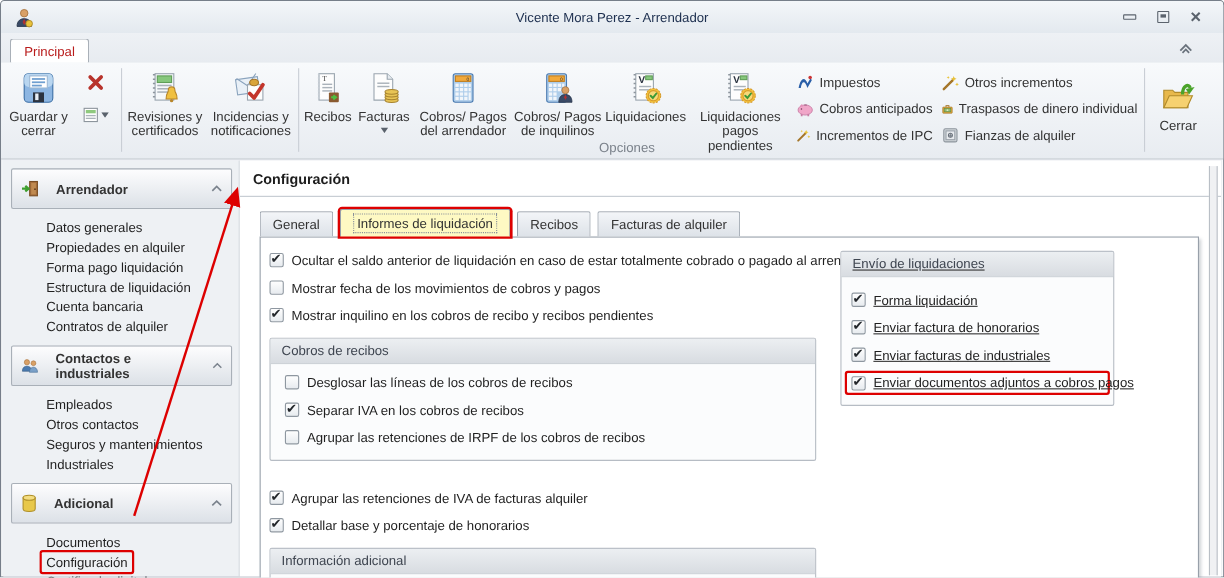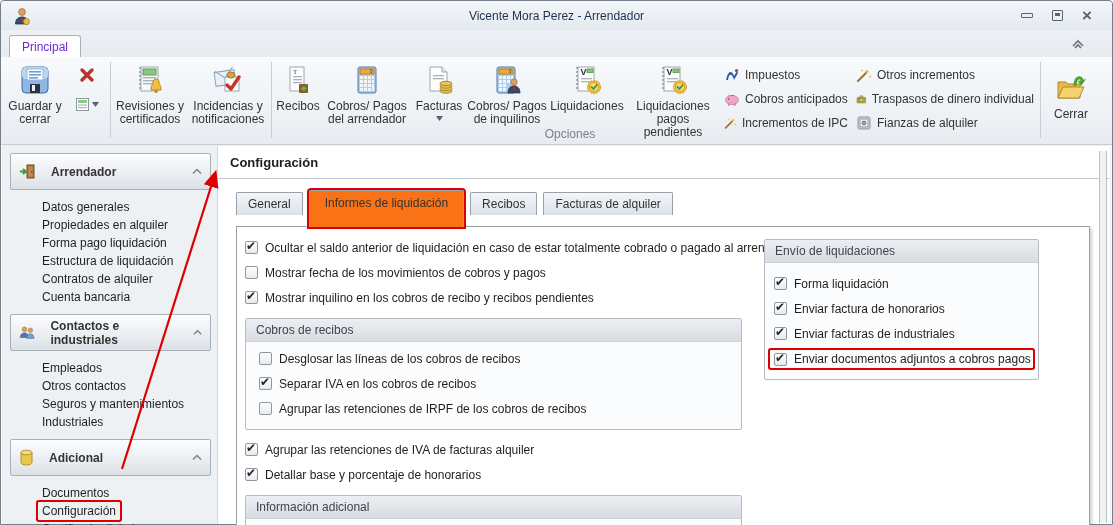--- a/index.html
+++ b/index.html
@@ -19,21 +19,21 @@
   .wc-min i { display:block; width:12px; height:5px; border:1.5px solid #5b636d; border-radius:1px; }
   .wc-res i { display:block; width:11px; height:11px; border:1.5px solid #5b636d; border-radius:1px; position:relative; }
   .wc-res i::after { content:""; position:absolute; left:2px; top:2px; right:2px; height:3px; background:#5b636d; }
   .wc-close { color:#5b636d; font-size:17px; font-weight:bold; line-height:1; }
 
   
   .tabrow { height:27px; position:relative; display:flex; align-items:flex-end;
             background:linear-gradient(#eef1f5,#e7ebf0); }
   .ribbon-tab { margin-left:8px; min-width:62px; text-align:left; padding:4px 12px 3px;
                 background:#fff; border:1px solid #a9b0b8; border-bottom:none;
-                border-radius:3px 3px 0 0; color:#6d28d9; }
+                border-radius:3px 3px 0 0; color:#b91c1c; }
   .collapse-btn { position:absolute; right:26px; top:7px; width:16px; height:14px;
                   display:flex; align-items:center; justify-content:center; }
 
   
   .ribbon { height:88px; display:flex; align-items:stretch; padding:2px 3px 0 3px; position:relative;
             background:linear-gradient(#f8fafc,#e8ecf1); border-bottom:1px solid #c6ccd3; }
   .rbtn { display:flex; flex-direction:column; align-items:center; padding-top:4px; text-align:center;
           line-height:13px; color:#333; border-radius:2px; flex:none; }
   .rbtn .ric { width:34px; height:34px; display:flex; align-items:center; justify-content:center; margin-bottom:3px; }
   .rcol2 { width:42px; display:flex; flex-direction:column; align-items:center; padding-top:8px; gap:14px; flex:none; }
@@ -56,21 +56,21 @@
   .sideitems li { height:18px; line-height:18px; color:#1f1f1f; white-space:nowrap; }
   .hl-red { box-shadow:0 0 0 2px #dd0000; display:inline-block; padding:0 4px; margin-left:-4px; border-radius:1px; }
 
   
   .panel { flex:1; background:#fff; position:relative; }
   .panel-title { font-weight:bold; font-size:13px; color:#1d1d1d; padding:9px 12px 8px;
                  border-bottom:1px solid #c3c9d0; }
   .tabs { display:flex; gap:6px; margin:13px 0 0 18px; position:relative; z-index:2; }
   .tab { padding:4px 11px 3px; background:linear-gradient(#f3f5f8,#dde2e8); border:1px solid #98a0aa;
          border-bottom:none; border-radius:2px 2px 0 0; color:#333; height:23px; }
-  .tab.active { background:#f97316; height:37px; margin-top:-2px; margin-bottom:-1px; padding-top:5px; position:relative; }
+  .tab.active { background:#fef9c3; height:25px; margin-top:-2px; margin-bottom:-1px; padding-top:5px; position:relative; }
   .tab.active .tabtext { border:1px dotted #8a9199; padding:1px 3px; }
   .tab.hl-red-tab { box-shadow:0 0 0 2px #dd0000; }
   .tabpanel { margin-left:18px; width:854px; border:1px solid #98a0aa; background:#fff; position:relative;
               height:340px; box-shadow:2px 2px 3px rgba(110,120,132,.35); }
 
   
   .cbrow { display:flex; align-items:center; gap:7px; height:17px; margin:8px 0 0 8px; white-space:nowrap; }
   .cbrow.first { margin-top:12px; }
   .cb { width:13px; height:13px; border:1px solid #8e97a0; border-radius:2px; flex:none;
         background:linear-gradient(#fefefe,#e7ebef); position:relative; }
@@ -85,21 +85,21 @@
   .grp .pad-b { height:12px; }
 
   .formrow { display:flex; align-items:center; margin:9px 0 0 12px; }
   .formrow .flabel { width:200px; color:#1f1f1f; white-space:nowrap; }
   .combo { display:flex; width:195px; height:21px; border:1px solid #87939e; background:#fff; align-items:stretch; }
   .combo .val { flex:1; padding:2px 0 0 6px; color:#1f1f1f; white-space:nowrap; overflow:hidden; }
   .combo .cbtn { width:17px; border-left:1px solid #aab2ba; background:linear-gradient(#f5f7f9,#dde3e9);
                  display:flex; align-items:center; justify-content:center; }
 
   
-  .grp-envio { position:absolute; left:527px; top:12px; width:275px; margin:0; }
+  .grp-envio { position:absolute; left:527px; top:12px; width:249px; margin:0;text-decoration:underline; }
   .grp-envio .cbrow { margin-left:9px; }
   .hl-row { box-shadow:0 0 0 2px #dd0000; margin:8px 5px 5px 5px !important; padding:2px 4px; height:auto; border-radius:1px;align-items:center; }
 
   
   .scrollstrip { position:absolute; right:5px; top:150px; bottom:1px; width:8px; background:#f0f1f3;
                  border-left:1px solid #b9bfc6; border-right:1px solid #b9bfc6; }
   .arrow-overlay { position:absolute; inset:0; width:1113px; height:525px; pointer-events:none; z-index:10; }
 </style>
 </head>
 <body>
@@ -214,20 +214,41 @@
           <path d="M8,3 l0,24" stroke="#c7ced5" stroke-width="2" stroke-dasharray="1.5,1.5"></path>
           <text x="11" y="10" font-size="7" fill="#444" font-family="serif">T</text>
           <rect x="11" y="12" width="9" height="1.3" fill="#aab2ba"></rect>
           <rect x="11" y="15" width="9" height="1.3" fill="#aab2ba"></rect>
           <rect x="11" y="18" width="9" height="1.3" fill="#aab2ba"></rect>
           <rect x="17" y="20" width="9" height="9" rx="1" fill="#8a5a30"></rect>
           <path d="M19,24.5 h4 M21,22.5 l2.5,2 l-2.5,2" fill="none" stroke="#4fbf3f" stroke-width="1.8"></path>
         </svg>
       </span>
       <span>Recibos</span>
+    </div>
+
+    <div class="rbtn" style="width:54px">
+      <span class="ric">
+        <svg width="32" height="32" viewBox="0 0 32 32">
+          <path d="M7,3 h12 l5,5 v19 h-17 Z" fill="#fdfdfd" stroke="#9aa5af"></path>
+          <path d="M19,3 l0,5 l5,0" fill="#e6ebf0" stroke="#9aa5af"></path>
+          <rect x="10" y="11" width="11" height="1.3" fill="#aab2ba"></rect>
+          <rect x="10" y="14" width="11" height="1.3" fill="#aab2ba"></rect>
+          <g stroke="#a8842e" fill="#e8c455">
+            <ellipse cx="23" cy="27" rx="6" ry="2.2"></ellipse>
+            <ellipse cx="23" cy="24.5" rx="6" ry="2.2"></ellipse>
+            <ellipse cx="23" cy="22" rx="6" ry="2.2"></ellipse>
+            <ellipse cx="23" cy="19.5" rx="6" ry="2.2"></ellipse>
+          </g>
+        </svg>
+      </span>
+      <span>Facturas</span>
+      <svg width="7" height="5" viewBox="0 0 7 5" style="margin-top:3px">
+          <polygon points="0,0 7,0 3.5,5" fill="#5a626c"></polygon>
+        </svg>
     </div>
 
     <div class="rbtn" style="width:90px">
       <span class="ric">
         <svg width="32" height="32" viewBox="0 0 32 32">
           <rect x="7" y="3" width="18" height="26" rx="2" fill="#aecdea" stroke="#4a7ab0"></rect>
           <rect x="9" y="5" width="14" height="5" fill="#f2a93b" stroke="#c07f20"></rect>
           <text x="19" y="9.3" font-size="4.5" fill="#333">0</text>
           <g fill="#f2f6fa">
             <rect x="9" y="12" width="3" height="3"></rect>
@@ -244,41 +265,20 @@
               <rect x="21" y="20" width="2" height="7"></rect>
             <rect x="9" y="24" width="3" height="3"></rect>
               <rect x="13" y="24" width="3" height="3"></rect>
               <rect x="17" y="24" width="3" height="3"></rect>
           </g>
         </svg>
       </span>
       <span>Cobros/ Pagos del arrendador</span>
     </div>
 
-    <div class="rbtn" style="width:54px">
-      <span class="ric">
-        <svg width="32" height="32" viewBox="0 0 32 32">
-          <path d="M7,3 h12 l5,5 v19 h-17 Z" fill="#fdfdfd" stroke="#9aa5af"></path>
-          <path d="M19,3 l0,5 l5,0" fill="#e6ebf0" stroke="#9aa5af"></path>
-          <rect x="10" y="11" width="11" height="1.3" fill="#aab2ba"></rect>
-          <rect x="10" y="14" width="11" height="1.3" fill="#aab2ba"></rect>
-          <g stroke="#a8842e" fill="#e8c455">
-            <ellipse cx="23" cy="27" rx="6" ry="2.2"></ellipse>
-            <ellipse cx="23" cy="24.5" rx="6" ry="2.2"></ellipse>
-            <ellipse cx="23" cy="22" rx="6" ry="2.2"></ellipse>
-            <ellipse cx="23" cy="19.5" rx="6" ry="2.2"></ellipse>
-          </g>
-        </svg>
-      </span>
-      <span>Facturas</span>
-      <svg width="7" height="5" viewBox="0 0 7 5" style="margin-top:3px">
-          <polygon points="0,0 7,0 3.5,5" fill="#5a626c"></polygon>
-        </svg>
-    </div>
-
     <div class="rbtn" style="width:82px">
       <span class="ric">
         <svg width="32" height="32" viewBox="0 0 32 32">
           <rect x="6" y="3" width="18" height="26" rx="2" fill="#aecdea" stroke="#4a7ab0"></rect>
           <rect x="8" y="5" width="14" height="5" fill="#f2a93b" stroke="#c07f20"></rect>
           <text x="18" y="9.3" font-size="4.5" fill="#333">0</text>
           <g fill="#f2f6fa">
             <rect x="8" y="12" width="3" height="3"></rect>
               <rect x="12" y="12" width="3" height="3"></rect>
               <rect x="16" y="12" width="3" height="3"></rect>
@@ -424,22 +424,22 @@
         <span>Arrendador</span>
         <svg class="chev" width="10" height="7" viewBox="0 0 10 7">
             <polyline points="1,5.5 5,1.5 9,5.5" fill="none" stroke="#7b838d" stroke-width="1.5"></polyline>
           </svg>
       </div>
       <ul class="sideitems">
         <li><span>Datos generales</span></li>
         <li><span>Propiedades en alquiler</span></li>
         <li><span>Forma pago liquidación</span></li>
         <li><span>Estructura de liquidación</span></li>
+        <li><span>Cuenta bancaria</span></li>
         <li><span>Contratos de alquiler</span></li>
-        <li><span>Cuenta bancaria</span></li>
       </ul>
 
       <div class="sechdr">
         <svg width="18" height="15" viewBox="0 0 18 15">
           <circle cx="6" cy="4" r="2.6" fill="#d9a066" stroke="#a8743f" stroke-width="0.6"></circle>
           <path d="M1.5,13 C1.5,8.8 4,8 6,8 C8,8 10.5,8.8 10.5,13 Z" fill="#4a7ab0" stroke="#32567e" stroke-width="0.6"></path>
           <circle cx="12.5" cy="5" r="2.4" fill="#d9a066" stroke="#a8743f" stroke-width="0.6"></circle>
           <path d="M8.5,14 C8.5,10 11,9 12.5,9 C14,9 16.5,10 16.5,14 Z" fill="#7aa0c8" stroke="#4a7098" stroke-width="0.6"></path>
         </svg>
         <span>Contactos e industriales</span>
@@ -507,21 +507,21 @@
             <span class="cb checked"></span>
             <span class="cblabel">Separar IVA en los cobros de recibos</span>
           </div>
           <div class="cbrow">
             <span class="cb"></span>
             <span class="cblabel">Agrupar las retenciones de IRPF de los cobros de recibos</span>
           </div>
           <div class="pad-b"></div>
         </div>
 
-        <div class="cbrow" style="margin-top:11px">
+        <div class="cbrow" style="margin-top:25px">
           <span class="cb checked"></span>
           <span class="cblabel">Agrupar las retenciones de IVA de facturas alquiler</span>
         </div>
         <div class="cbrow">
           <span class="cb checked"></span>
           <span class="cblabel">Detallar base y porcentaje de honorarios</span>
         </div>
 
         <div class="grp">
           <div class="grp-h">Información adicional</div>

